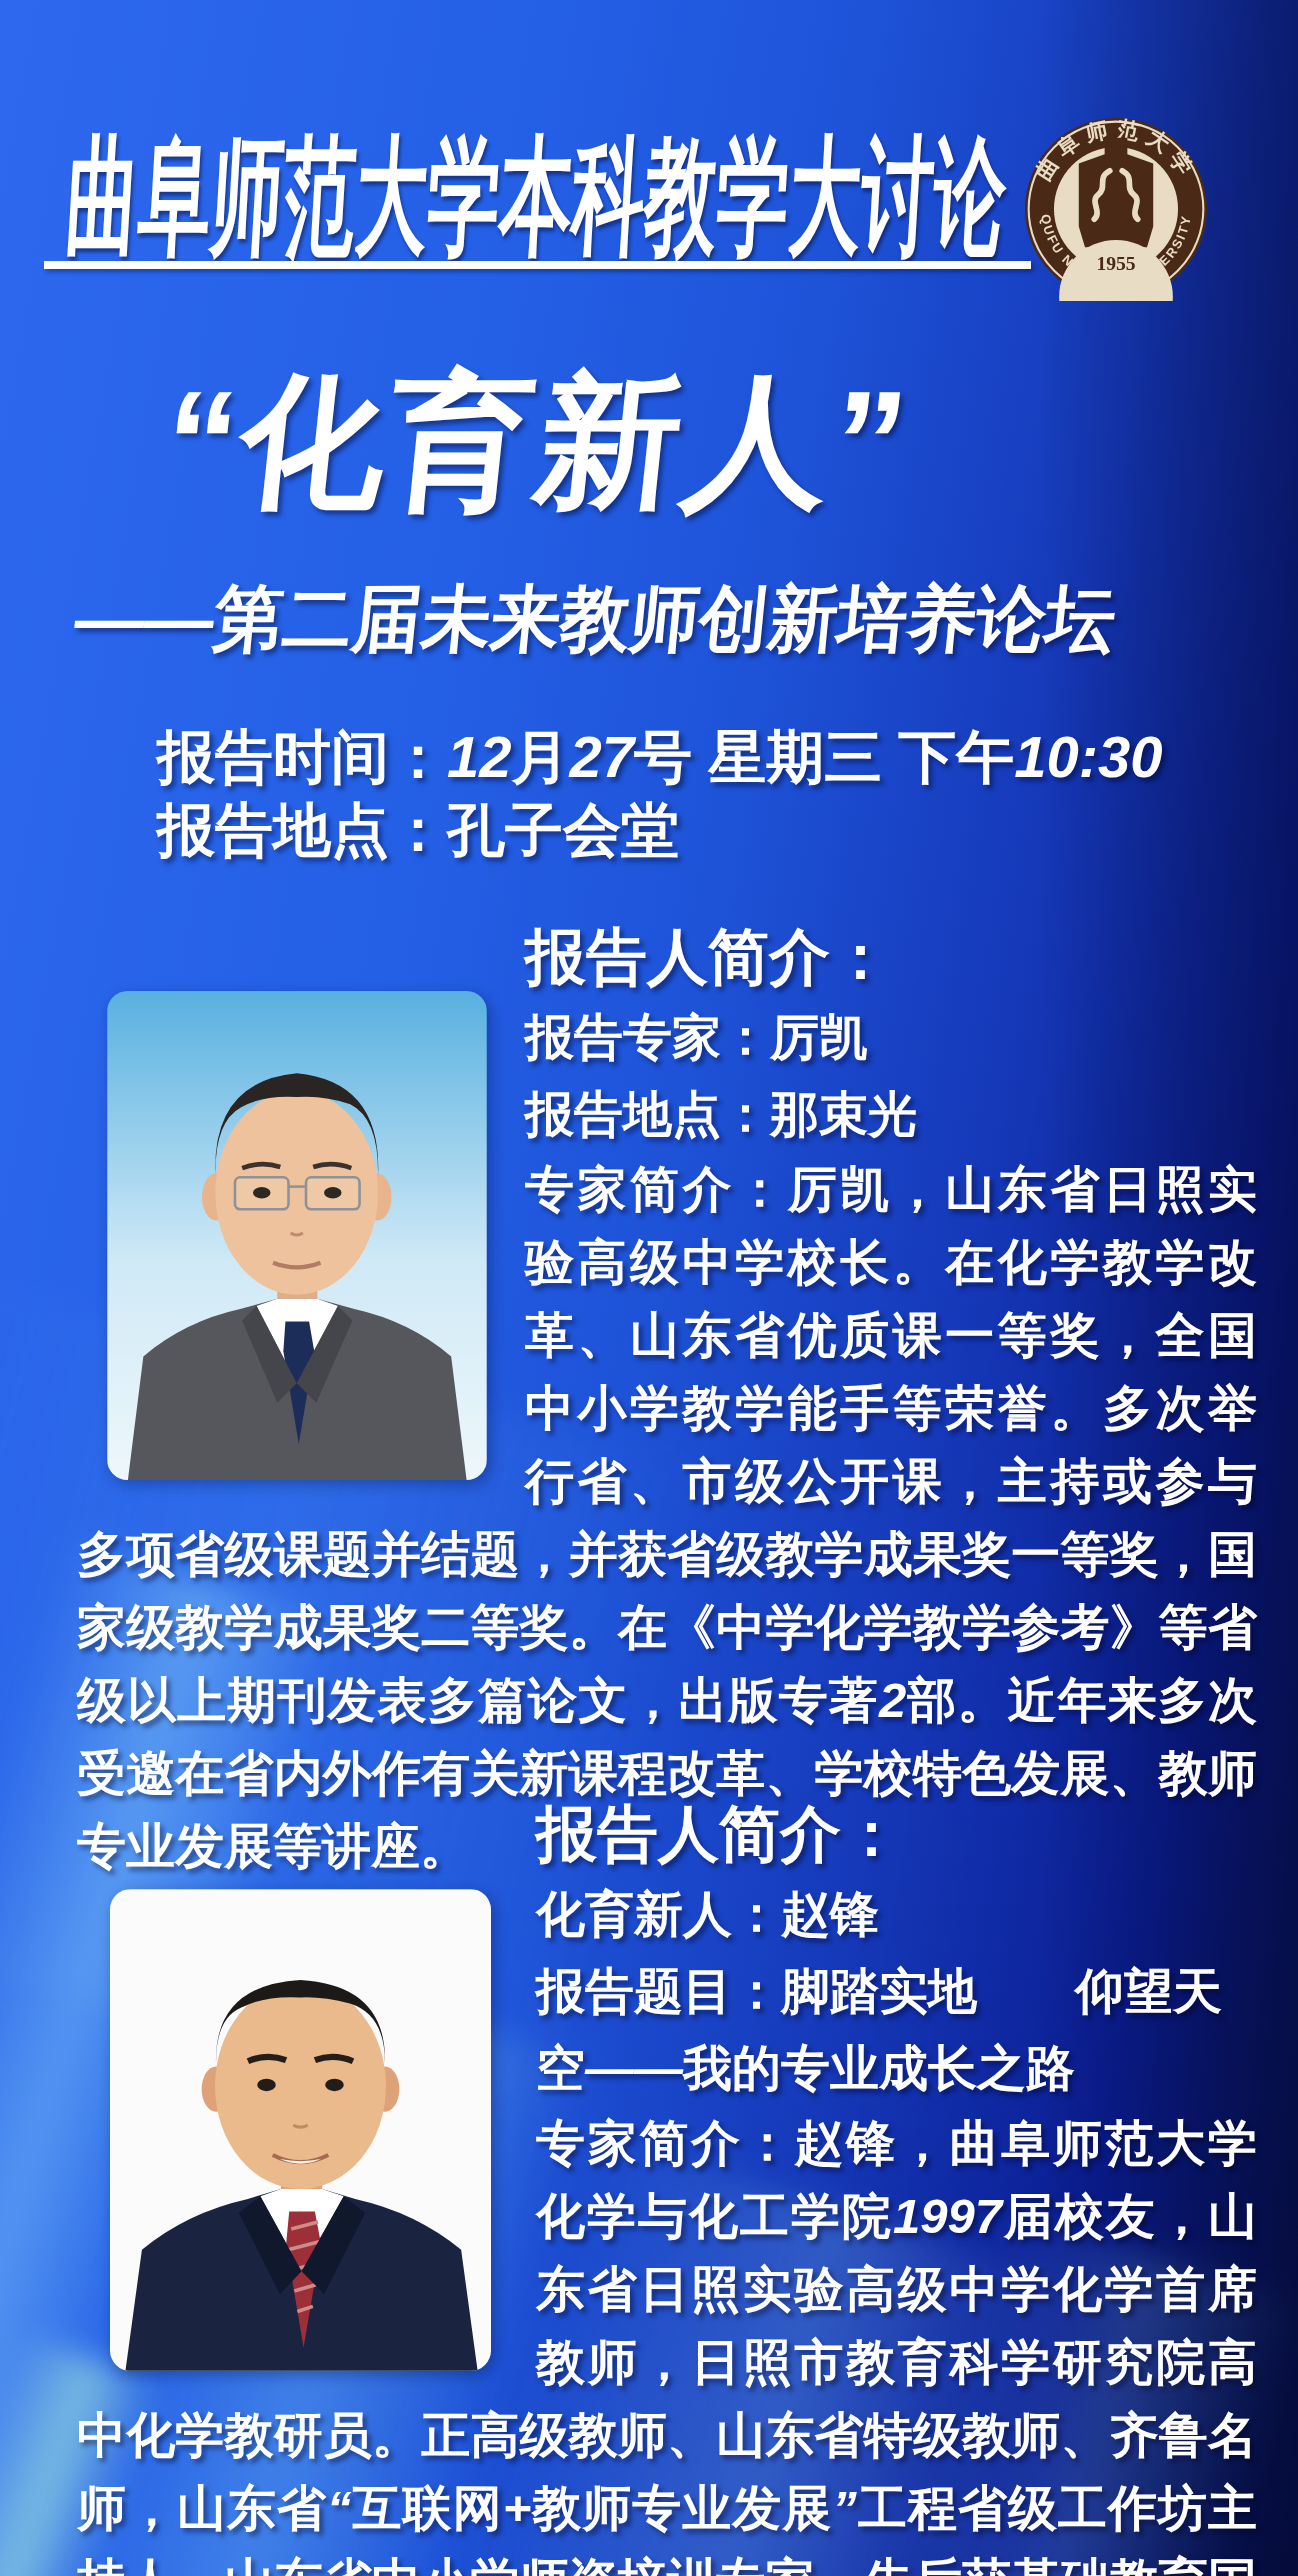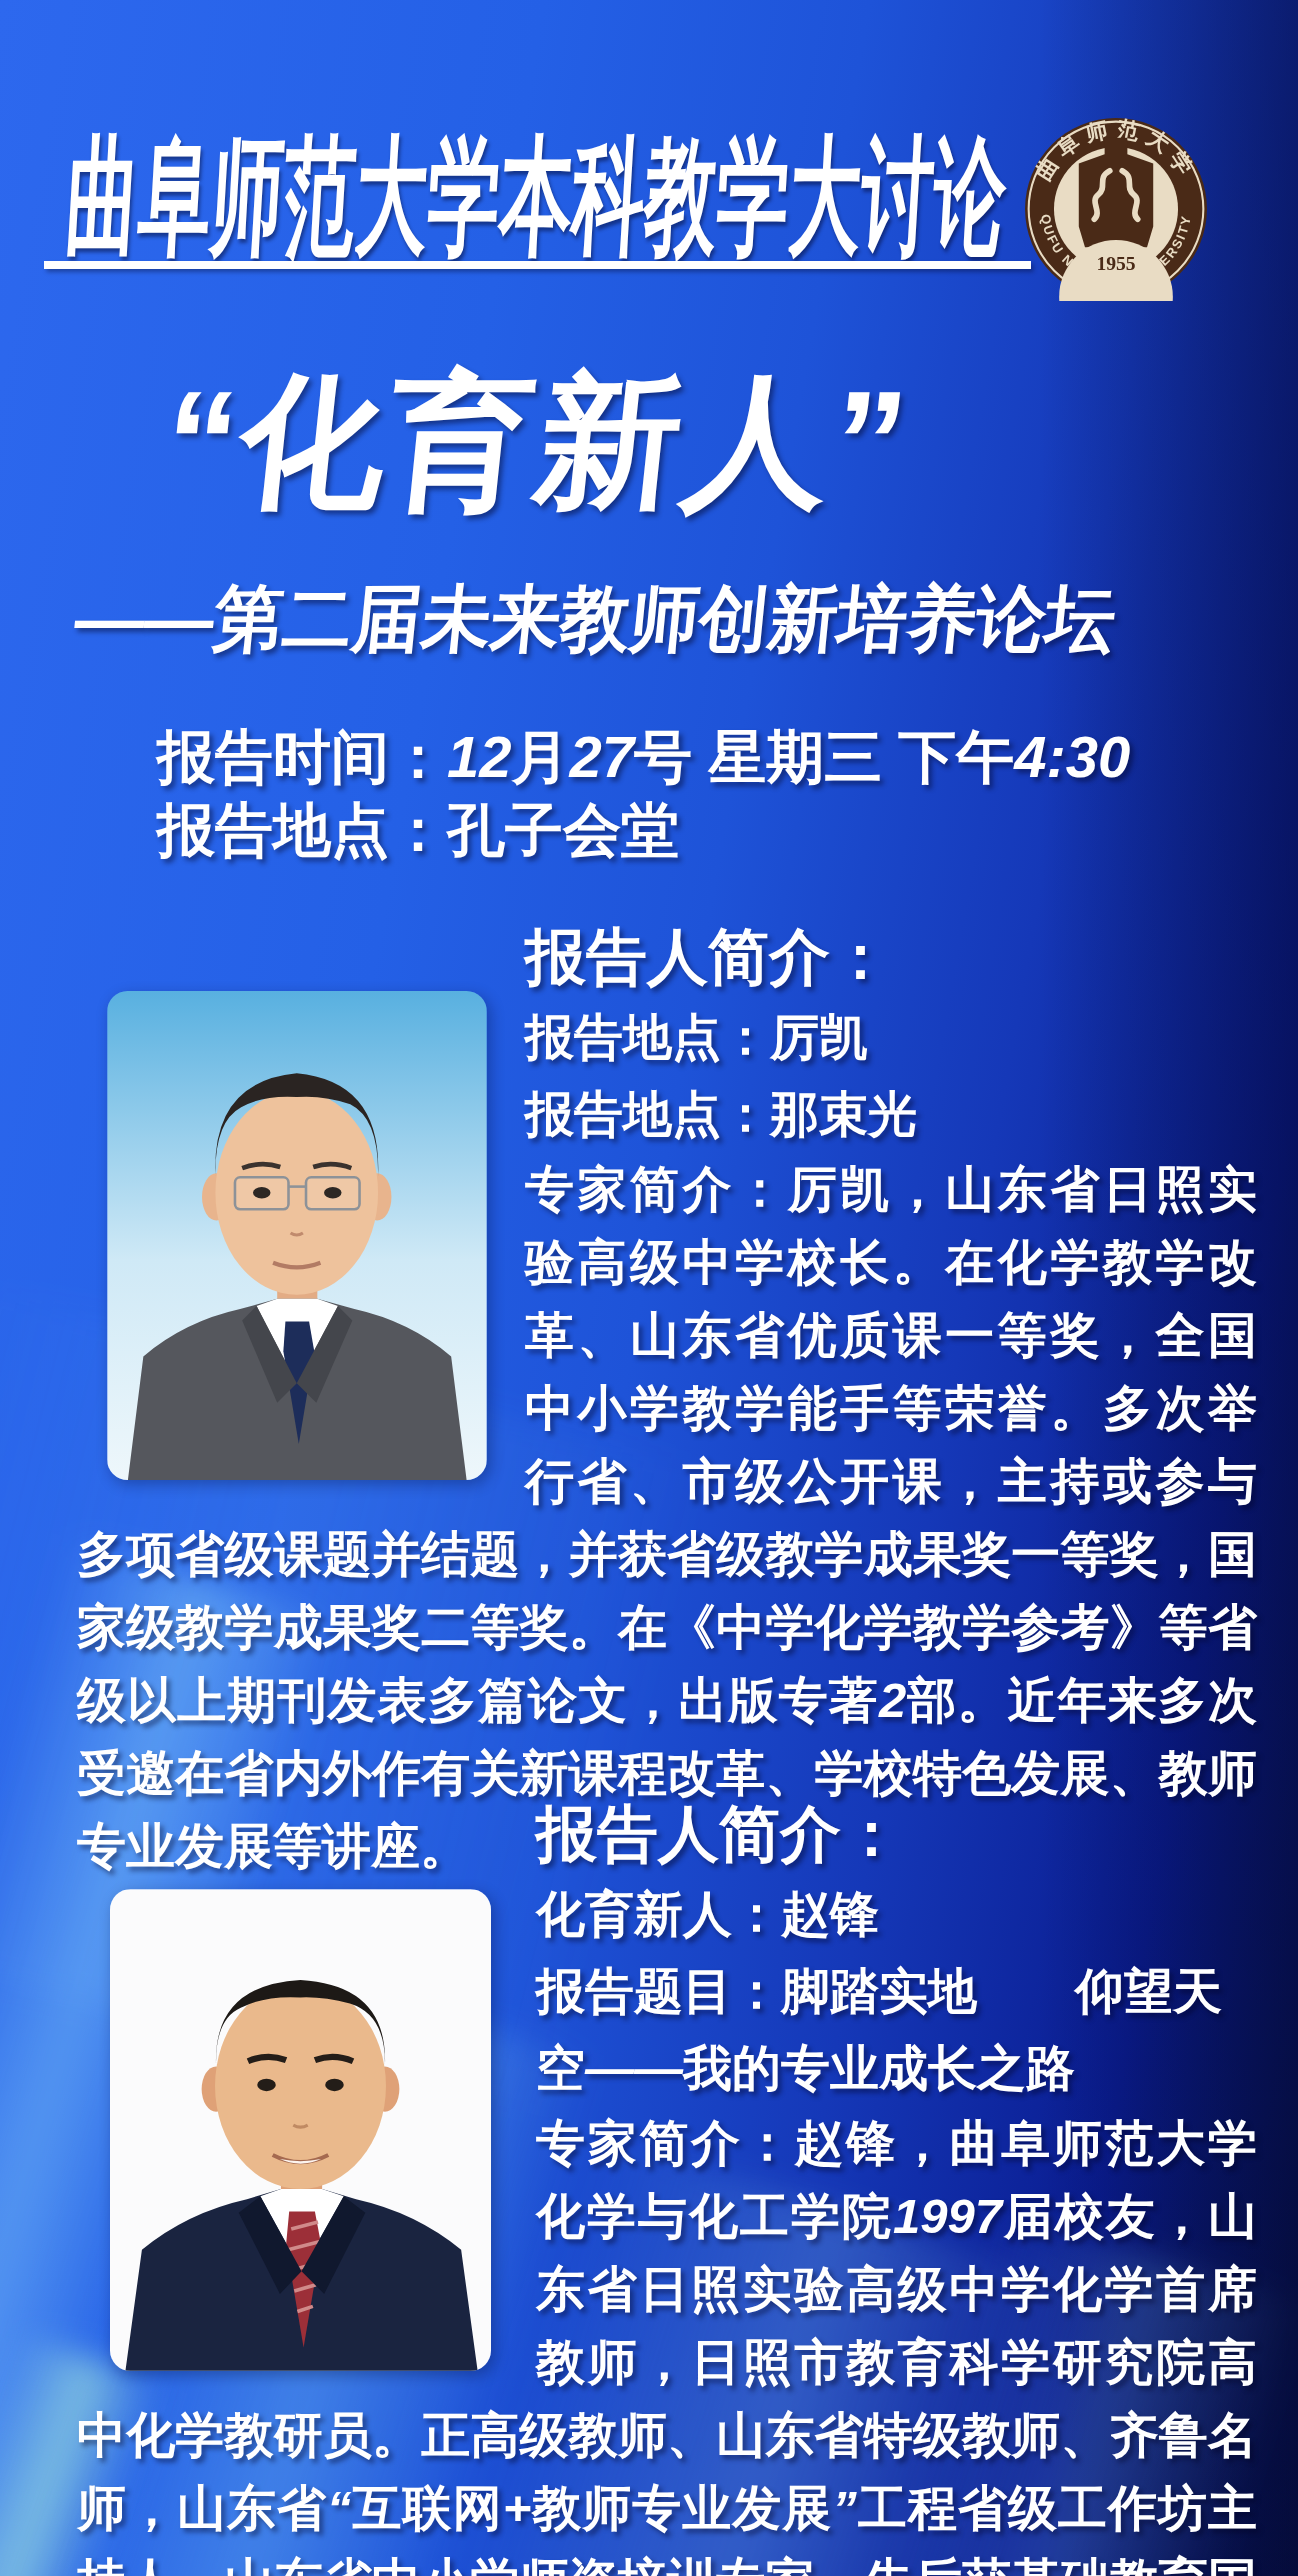--- a/index.html
+++ b/index.html
@@ -102,21 +102,21 @@
         <path d="M 12,-48 C 38,-34 16,-16 34,-2 C 52,12 26,30 42,46" fill="none" stroke="#e9dcc4" stroke-width="11" stroke-linecap="round"></path>
       </g>
       <text x="178" y="296" text-anchor="middle" font-size="38" font-weight="bold" fill="#4a2a17" font-family="Liberation Serif, serif">1955</text>
     </svg>
   </div>
 
   <div class="title sh">“化育新人”</div>
   <div class="subtitle sh">——第二届未来教师创新培养论坛</div>
 
   <div class="meta slant">
-    <p class="sh">报告时间：12月27号  星期三  下午4:30</p>
+    <p class="sh">报告时间：12月27号  星期三  下午10:30</p>
     <p class="sh">报告地点：孔子会堂</p>
   </div>
 
   <div class="sec sec1 slant">
     <div class="strut"></div>
     <div class="photowrap">
       <span class="photo">
         <svg viewBox="0 0 737 950" width="380" height="489">
           <defs>
             <linearGradient id="bg1" x1="0" y1="0" x2="0" y2="1">
@@ -142,21 +142,21 @@
           <path d="M 262,344 Q 300,330 336,342" stroke="#3a322e" stroke-width="9" fill="none"></path>
           <path d="M 400,342 Q 436,330 474,344" stroke="#3a322e" stroke-width="9" fill="none"></path>
           <ellipse cx="300" cy="392" rx="17" ry="11" fill="#2d2824"></ellipse>
           <ellipse cx="438" cy="392" rx="17" ry="11" fill="#2d2824"></ellipse>
           <path d="M 356,470 Q 368,478 380,470" stroke="#c08a6d" stroke-width="6" fill="none"></path>
           <path d="M 322,528 Q 368,546 414,528" stroke="#b27b64" stroke-width="8" fill="none"></path>
         </svg>
       </span>
     </div>
     <h2 class="sh">报告人简介：</h2>
-    <p class="sh">报告地点：厉凯</p>
+    <p class="sh">报告专家：厉凯</p>
     <p class="sh">报告地点：那束光</p>
     <p class="bio sh">专家简介：厉凯，山东省日照实验高级中学校长。在化学教学改革、山东省优质课一等奖，全国中小学教学能手等荣誉。多次举行省、市级公开课，主持或参与多项省级课题并结题，并获省级教学成果奖一等奖，国家级教学成果奖二等奖。在《中学化学教学参考》等省级以上期刊发表多篇论文，出版专著2部。近年来多次受邀在省内外作有关新课程改革、学校特色发展、教师专业发展等讲座。</p>
   </div>
 
   <div class="sec sec2 slant">
     <div class="strut"></div>
     <div class="photowrap">
       <span class="photo">
         <svg viewBox="0 0 740 935" width="381" height="482">
           <rect width="740" height="935" fill="#fbfbfc"></rect>

